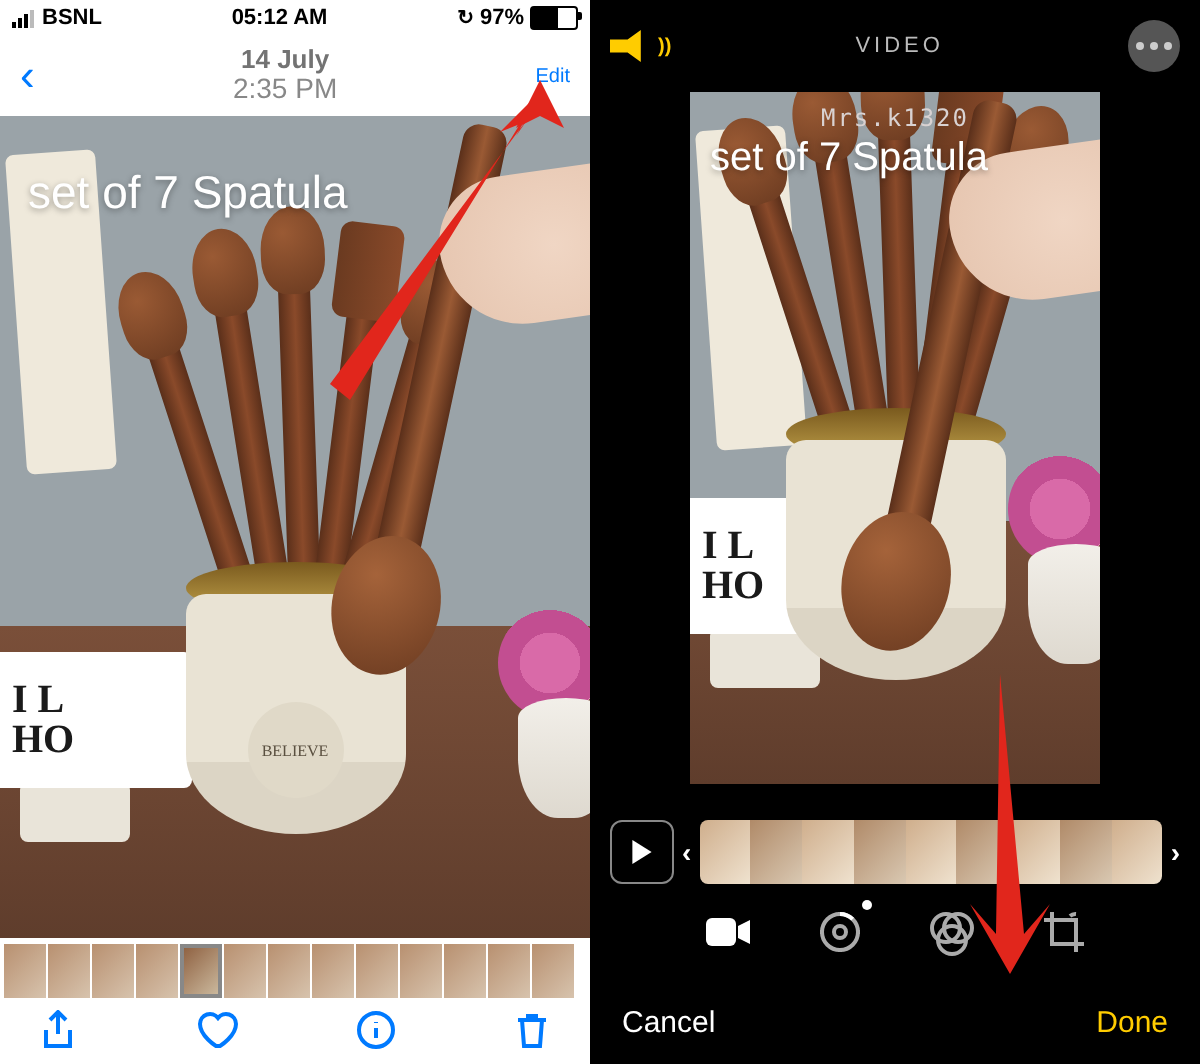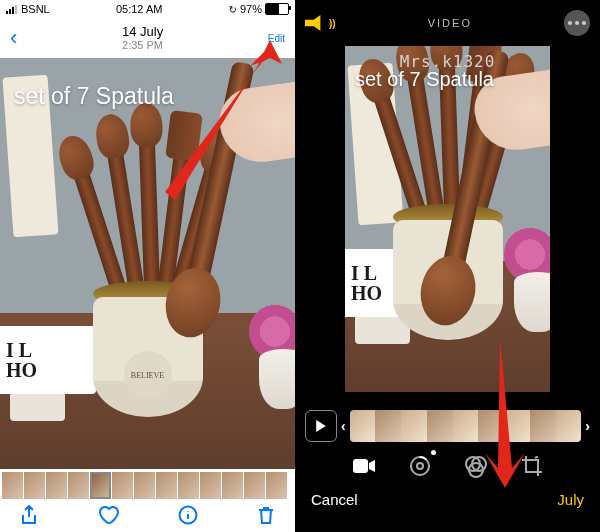--- a/index.html
+++ b/index.html
@@ -1,36 +1,36 @@
 <!DOCTYPE html>
 <html><head>
 <meta charset="utf-8">
 <style>
   html,body{margin:0;padding:0;font-family:-apple-system,Helvetica,Arial,sans-serif;background:#ddd}
   #stage{width:600px;height:532px;display:flex}
   .pane{position:relative;overflow:hidden}
   .left{width:295px;height:532px;background:#fff}
   .right{flex:1;height:532px;background:#000;position:relative}
   
-  .status{height:18px;display:flex;align-items:center;justify-content:space-between;padding:0 6px;font-size:11px;color:#000;font-weight:400}
+  .status{height:18px;display:flex;align-items:center;justify-content:space-between;padding:0 6px;font-size:11px;color:#000;font-weight:700}
   .status .s-right{display:flex;align-items:center;gap:3px}
   .signal{display:inline-flex;align-items:flex-end;gap:1px;height:9px}
   .signal i{display:block;width:2px;background:#000}
   .signal i:nth-child(1){height:3px}
   .signal i:nth-child(2){height:5px}
   .signal i:nth-child(3){height:7px}
   .signal i:nth-child(4){height:9px;background:#bbb}
   .batt{width:22px;height:10px;border:1px solid #000;border-radius:2px;position:relative}
   .batt::after{content:"";position:absolute;right:-3px;top:2px;width:2px;height:4px;background:#000;border-radius:0 1px 1px 0}
   .batt i{display:block;height:100%;width:58%;background:#000}
   .nav{height:40px;display:flex;align-items:center;justify-content:space-between;padding:0 10px}
   .back{color:#007aff;font-size:22px;font-weight:300;cursor:pointer}
   .title-wrap{text-align:center;line-height:1.1;flex:1}
-  .title-wrap .d1{font-size:13px;font-weight:400;color:#000000}
-  .title-wrap .d2{font-size:11px;color:#888}
+  .title-wrap .d1{font-size:13px;font-weight:700;color:#737373}
+  .title-wrap .d2{font-size:14px;color:#888}
   .edit{color:#007aff;font-size:10px;cursor:pointer}
   .photo{position:relative;width:100%;height:411px;overflow:hidden}
   .overlay-txt{position:absolute;top:25px;left:14px;color:#fff;font-size:23px;font-weight:400;text-shadow:0 1px 3px rgba(0,0,0,.35)}
   .thumbs{height:30px;display:flex;gap:1px;padding:3px 2px 0;overflow:hidden;background:#fff}
   .thumbs .th{width:21px;height:27px;background:linear-gradient(135deg,#b89070,#d7c3ad)}
   .thumbs .th.sel{outline:2px solid #888;outline-offset:-2px;background:linear-gradient(135deg,#8a5a3a,#d0c0a5)}
   .toolbar{height:30px;display:flex;align-items:center;justify-content:space-between;padding:0 20px}
   .toolbar span,.toolbar svg{color:#007aff;fill:none;stroke:#007aff;stroke-width:2}
   .arrow{position:absolute;pointer-events:none}
   .arrow svg{overflow:visible}
@@ -60,33 +60,33 @@
   .backboard{position:absolute;top:18px;left:8px;width:45px;height:160px;background:#efe9db;border-radius:4px;transform:rotate(-4deg)}
   
   .ed-top{height:46px;display:flex;align-items:center;padding:0 10px;color:#fff}
   .speaker{width:22px;height:16px;background:#ffcc00;clip-path:polygon(0 30%,40% 30%,70% 0,70% 100%,40% 70%,0 70%)}
   .speaker-waves{margin-left:2px;color:#ffcc00;font-size:10px;font-weight:bold}
   .ed-title{flex:1;text-align:center;color:#bbb;font-size:11px;letter-spacing:2px}
   .more{width:26px;height:26px;border-radius:50%;background:#555;display:flex;align-items:center;justify-content:center;gap:3px}
   .more i{width:4px;height:4px;border-radius:50%;background:#ccc}
   .ed-canvas{position:absolute;top:46px;left:50px;right:50px;bottom:140px;background:#000}
   .ed-canvas .photo{height:100%}
-  .watermark{position:absolute;top:6px;left:50%;transform:translateX(-50%);color:#d9d2d2;font-size:16px;font-family:monospace;letter-spacing:1px;z-index:5}
+  .watermark{position:absolute;top:6px;left:50%;transform:translateX(-50%);color:#d9d2d2;font-size:12px;font-family:monospace;letter-spacing:1px;z-index:5}
   .timeline{position:absolute;bottom:88px;left:10px;right:10px;height:36px;display:flex;align-items:center;gap:4px}
   .playbtn{width:30px;height:30px;border:1.5px solid #888;border-radius:6px;display:flex;align-items:center;justify-content:center;color:#fff}
   .playbtn svg{fill:#fff}
   .handle{color:#fff;font-size:14px;font-weight:bold}
   .frames{flex:1;display:flex;height:32px;border-radius:4px;overflow:hidden}
   .frames i{flex:1;background:linear-gradient(135deg,#b08a68,#d9c8b2)}
   .frames i:nth-child(odd){background:linear-gradient(135deg,#cfae8c,#efe2cf)}
   .ed-actions{position:absolute;bottom:46px;left:0;right:0;height:40px;display:flex;align-items:center;justify-content:center;gap:30px}
   .ed-actions .ic{width:26px;height:26px;display:flex;align-items:center;justify-content:center;color:#fff;position:relative}
   .ed-actions .ic svg{stroke:#aaa;fill:none;stroke-width:2}
   .ed-actions .ic.sel svg{stroke:#fff}
-  .ed-bottom{position:absolute;bottom:12px;left:0;right:0;height:42px;display:flex;align-items:center;justify-content:space-between;padding:0 16px;color:#fff;font-size:15px}
+  .ed-bottom{position:absolute;bottom:0;left:0;right:0;height:42px;display:flex;align-items:center;justify-content:space-between;padding:0 16px;color:#fff;font-size:15px}
   .ed-bottom .done{color:#ffcc00}
   
   .ar path{fill:#e1261c}
 </style>
 </head>
 <body>
 
 <div id="stage">
 
   <div class="pane left">
@@ -280,21 +280,21 @@
       <span class="ic">
         <svg width="24" height="24" viewBox="0 0 24 24">
             <path d="M6 2v16h16M2 6h16v16"></path>
             <path d="M18 3a4 4 0 00-3 1"></path>
           </svg>
       </span>
     </div>
 
     <div class="ed-bottom">
       <span>Cancel</span>
-      <span class="done">July</span>
+      <span class="done">Done</span>
     </div>
 
     <div class="arrow ar" style="bottom:40px;right:60px">
       <svg width="70" height="150">
         <path d="M30 0 L42 130 L55 115 L35 150 L15 115 L28 130 Z"></path>
       </svg>
     </div>
   </div>
 </div>
 

